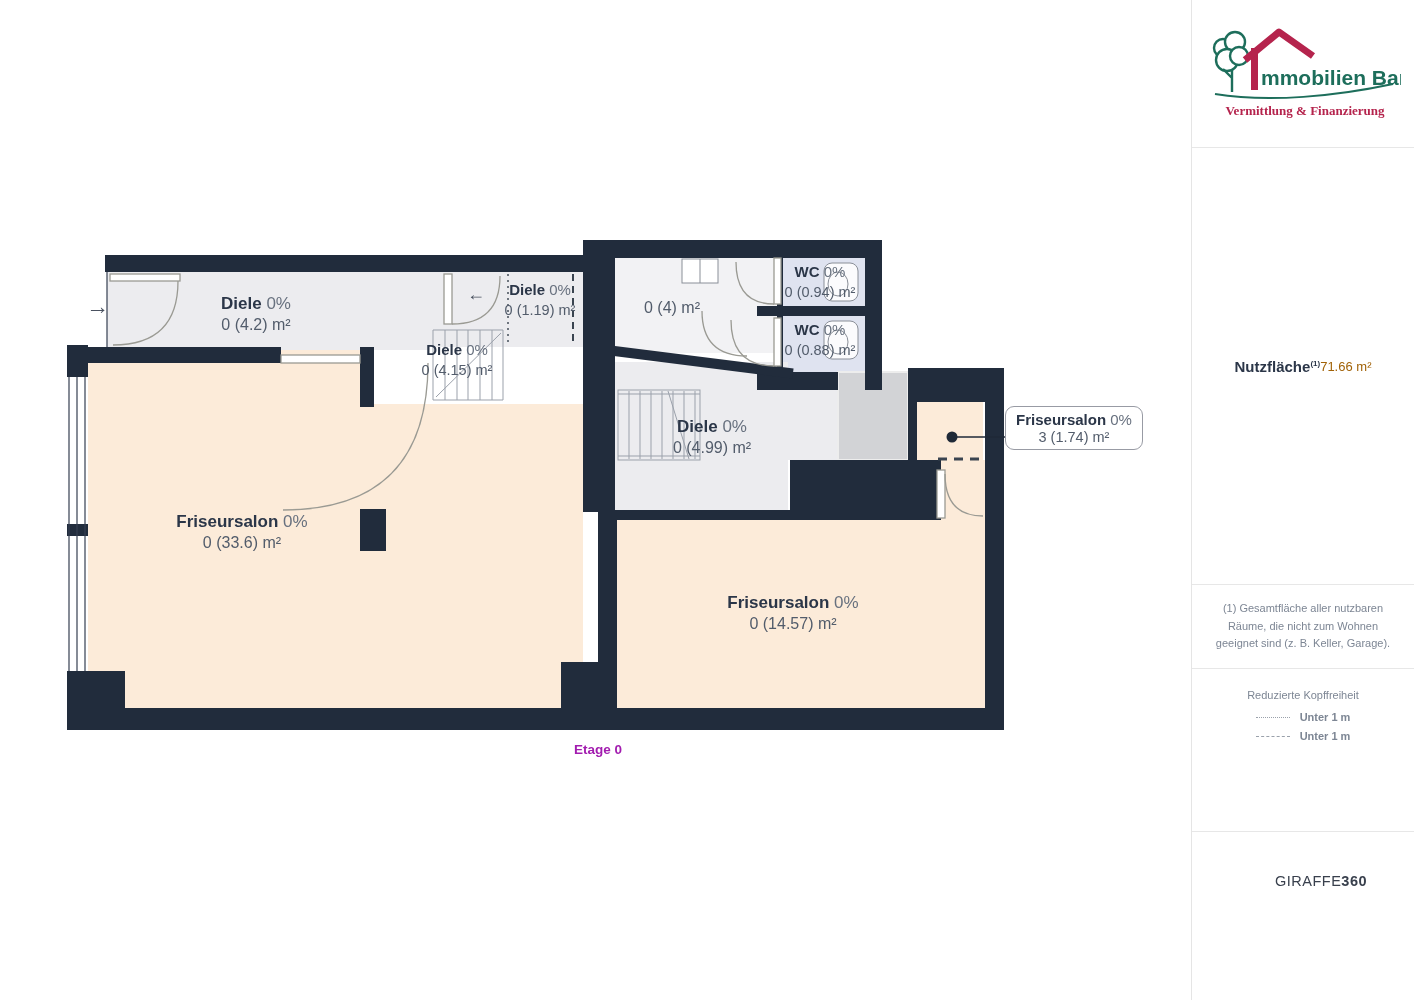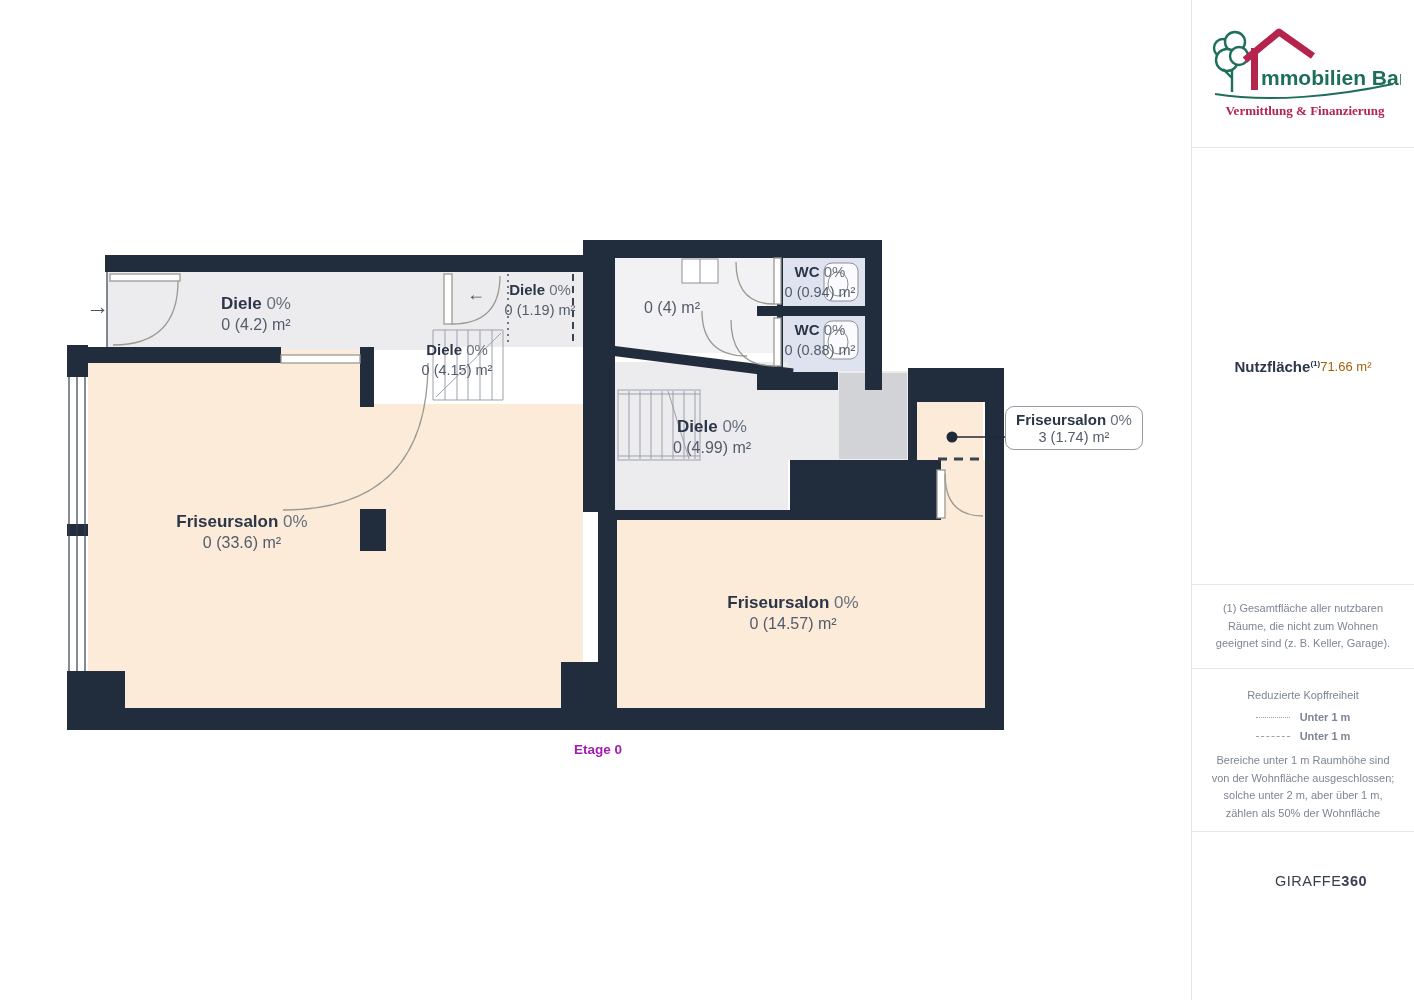--- a/index.html
+++ b/index.html
@@ -249,21 +249,20 @@
     <div class="side-sec sec-legend">
       <div class="legend-title">Reduzierte Kopffreiheit</div>
       <div class="legend-row">
         <span class="legend-line dotted"></span>
         <span>Unter 1 m</span>
       </div>
       <div class="legend-row">
         <span class="legend-line dashed"></span>
         <span>Unter 1 m</span>
       </div>
-      <div class="legend-note">Bereiche unter 1 m Raumhöhe sind von der Wohnfläche ausgeschlossen; solche unter 2 m, aber über 1 m, zählen als 50% der Wohnfläche</div>
     </div>
 
     <div class="side-sec sec-bottom">
       <div class="brand">
         <span class="b1">GIRAFFE</span><span class="b2">360</span>
       </div>
     </div>
 
   </div>
 </div>

